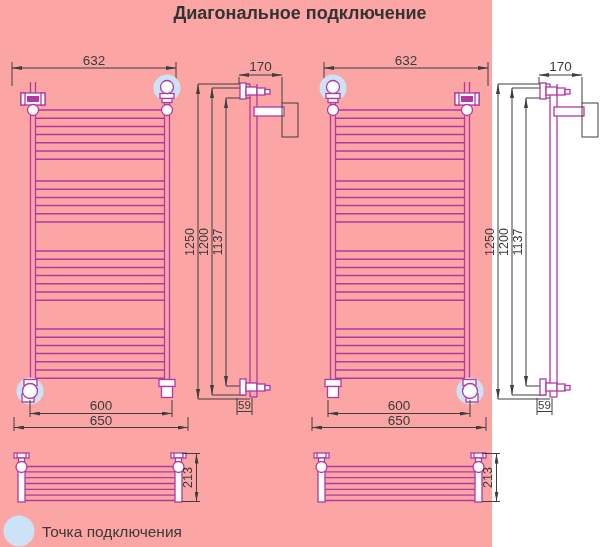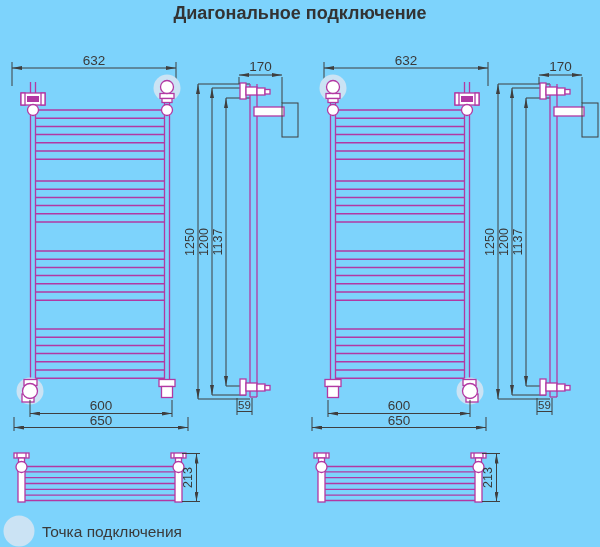--- a/index.html
+++ b/index.html
@@ -1,19 +1,19 @@
 <!DOCTYPE html>
 <html style="--pipe: #b238a3; --dim: #3f3f3f; --hl: #cbe3f4; --txt: #3a3a3a;"><head>
 <meta charset="utf-8">
 <style>
   :root{
     --pipe:#b238a3; --dim:#3f3f3f; --hl:#cbe3f4; --txt:#3a3a3a;
   }
   html,body{margin:0;padding:0;background:#fff;}
-  .stage{width:600px;height:547px;position:relative;background:#7dd3fc;}
+  .stage{width:492px;height:547px;position:relative;background:#fca5a5;}
   svg{display:block;}
   svg text{font-family:"Liberation Sans","DejaVu Sans",sans-serif;}
   .p{stroke:var(--pipe);stroke-width:1.3;fill:none;}
   .r{stroke:var(--pipe);stroke-width:1.5;fill:none;}
   .pw{stroke:var(--pipe);stroke-width:1.3;fill:#fff;}
   .pf{fill:var(--pipe);stroke:none;}
   .d{stroke:var(--dim);stroke-width:1;fill:none;}
   .dr{stroke:var(--dim);stroke-width:1;fill:none;}
   .hl{fill:var(--hl);stroke:none;}
   .t{fill:var(--txt);font-size:13.5px;}

